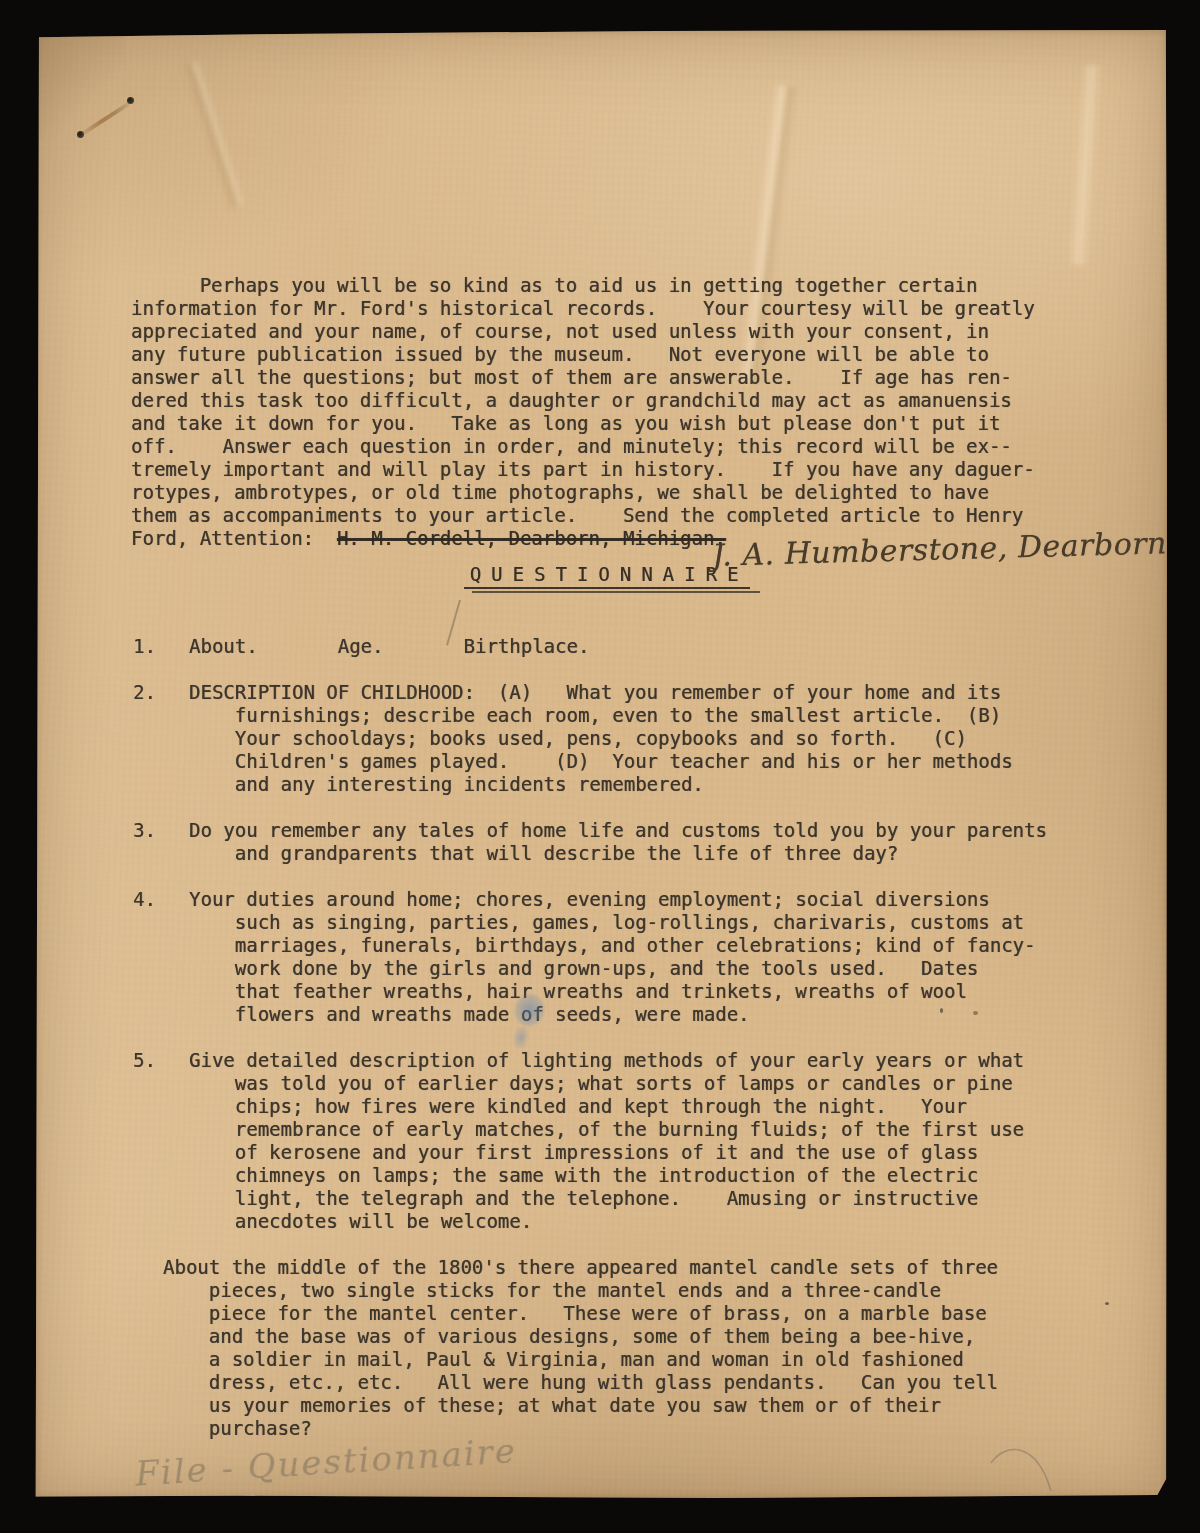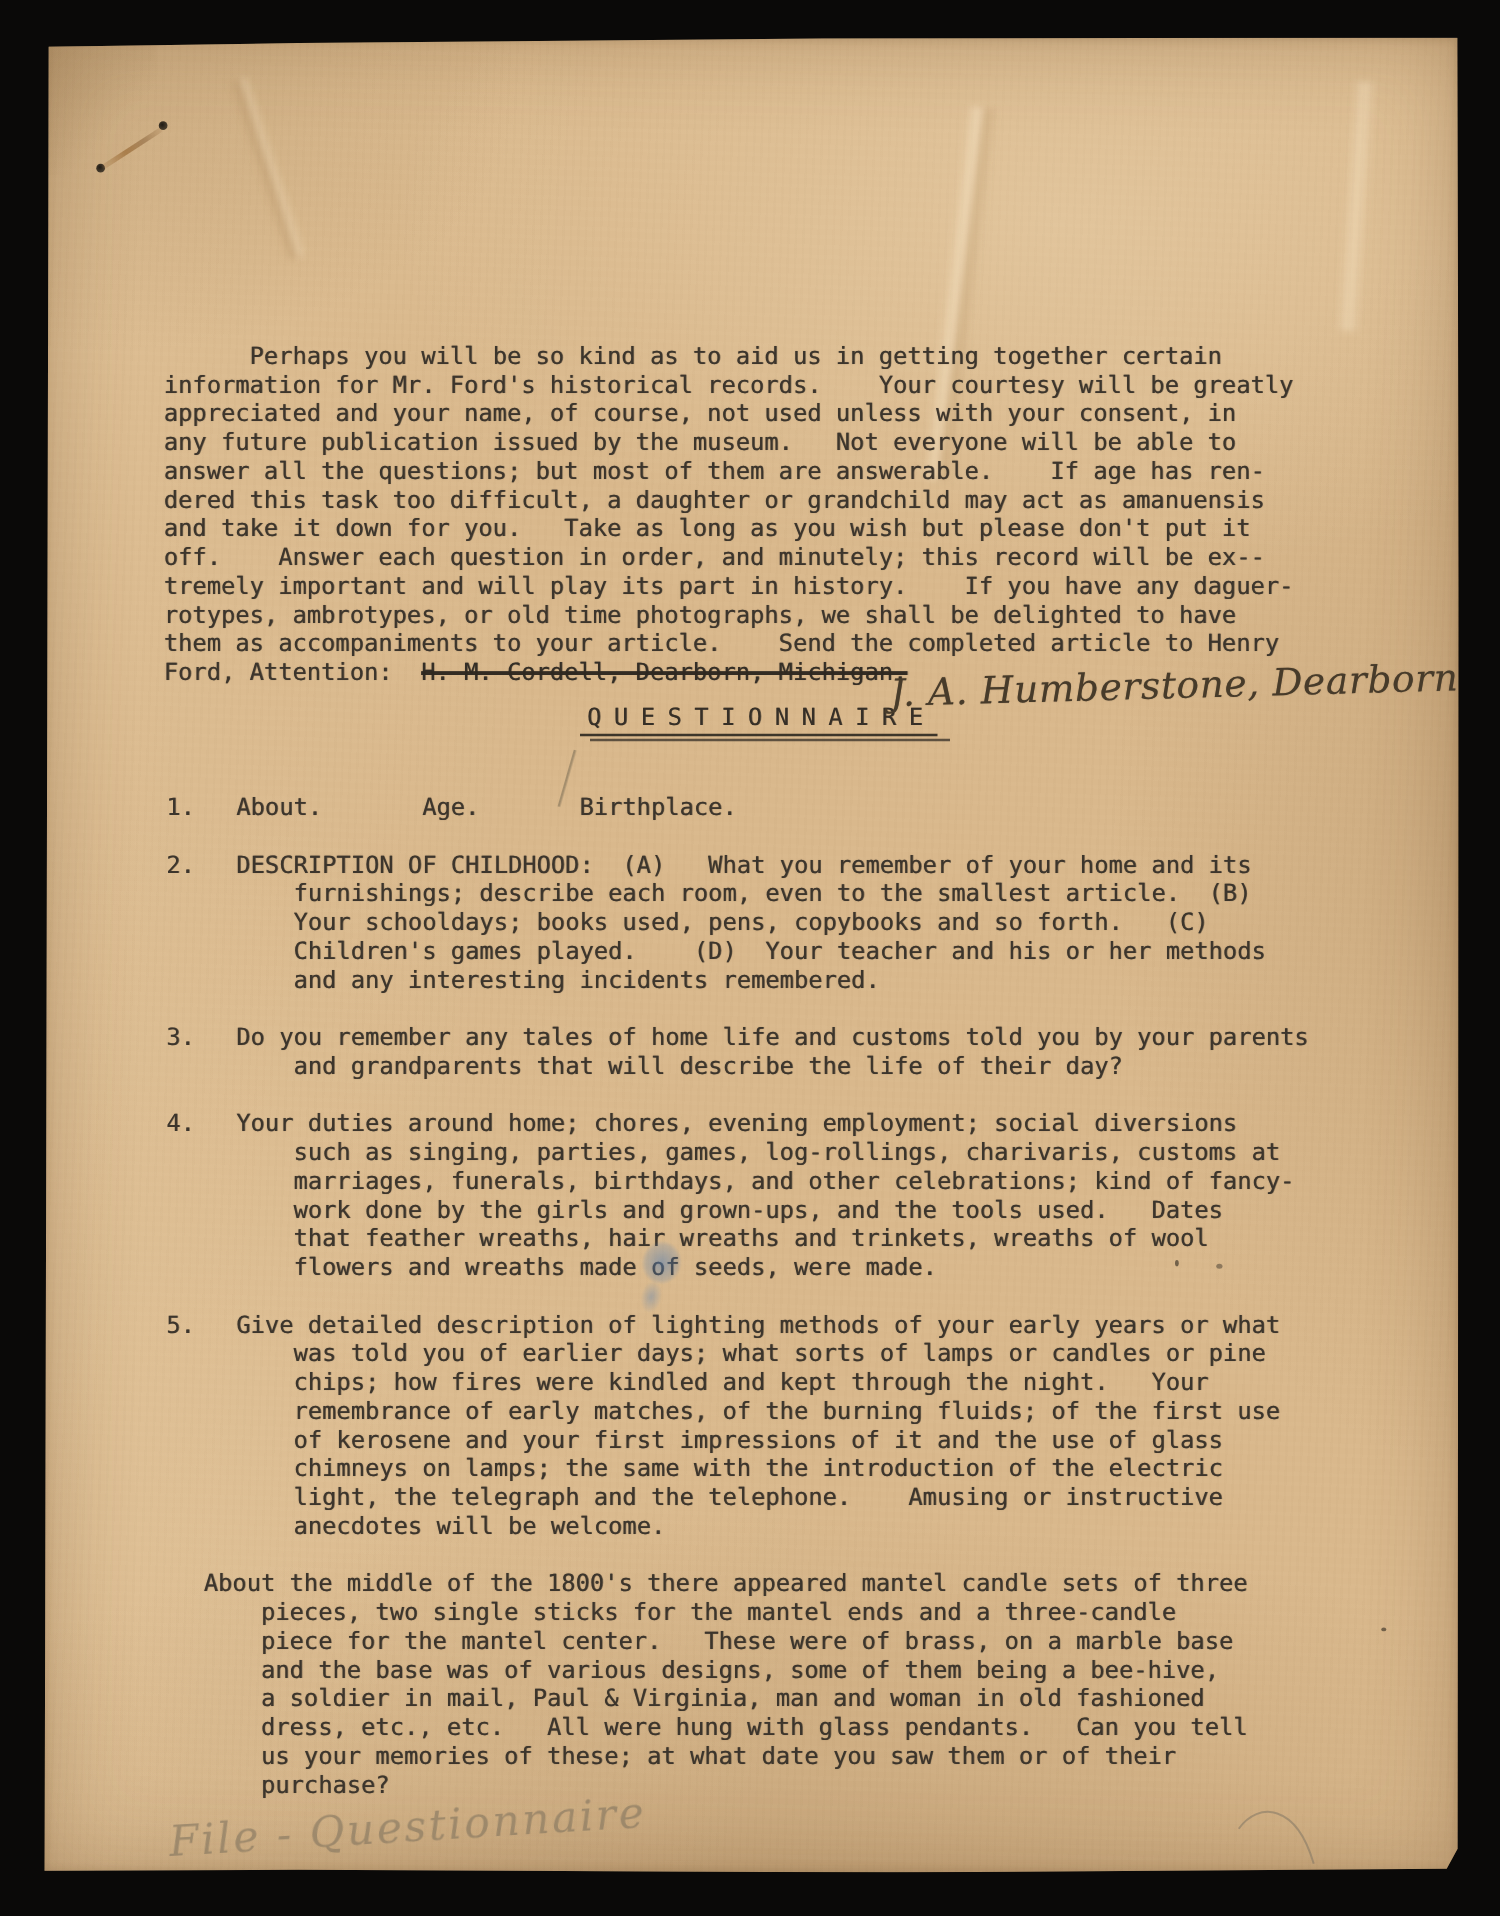--- a/index.html
+++ b/index.html
@@ -129,21 +129,21 @@
       <p class="typed">DESCRIPTION OF CHILDHOOD:  (A)   What you remember of your home and its
     furnishings; describe each room, even to the smallest article.  (B)
     Your schooldays; books used, pens, copybooks and so forth.   (C)
     Children's games played.    (D)  Your teacher and his or her methods
     and any interesting incidents remembered.</p>
     </div>
 
     <div class="q-item">
       <span class="q-num">3.</span>
       <p class="typed">Do you remember any tales of home life and customs told you by your parents
-    and grandparents that will describe the life of their day?</p>
+    and grandparents that will describe the life of three day?</p>
     </div>
 
     <div class="q-item">
       <span class="q-num">4.</span>
       <p class="typed">Your duties around home; chores, evening employment; social diversions
     such as singing, parties, games, log-rollings, charivaris, customs at
     marriages, funerals, birthdays, and other celebrations; kind of fancy-
     work done by the girls and grown-ups, and the tools used.   Dates
     that feather wreaths, hair wreaths and trinkets, wreaths of wool
     flowers and wreaths made of seeds, were made.</p>

